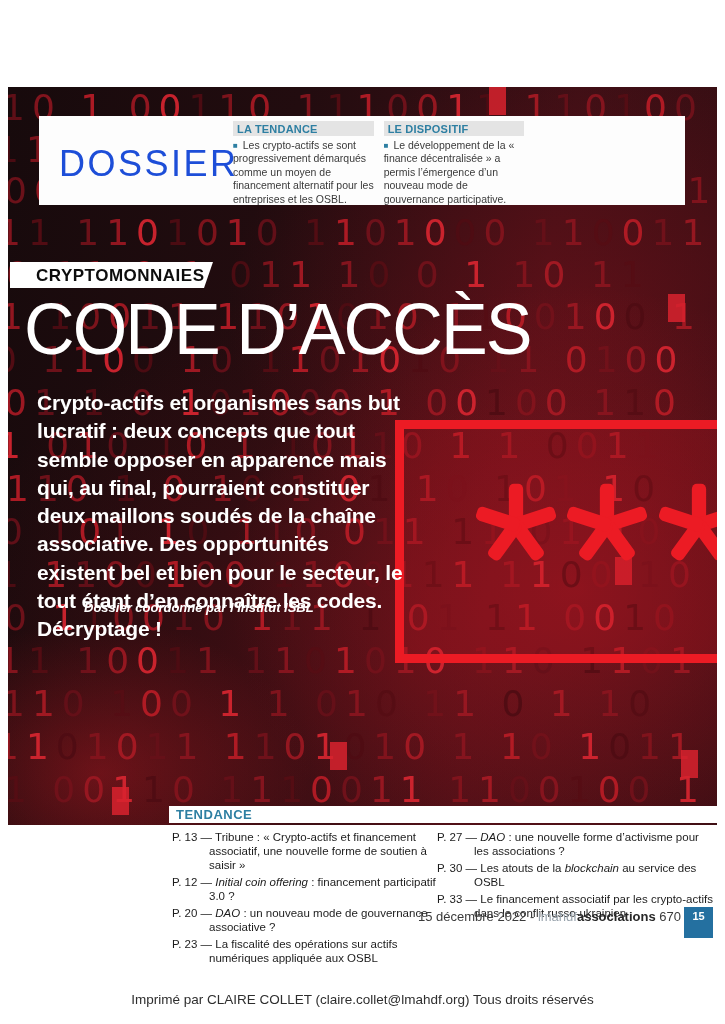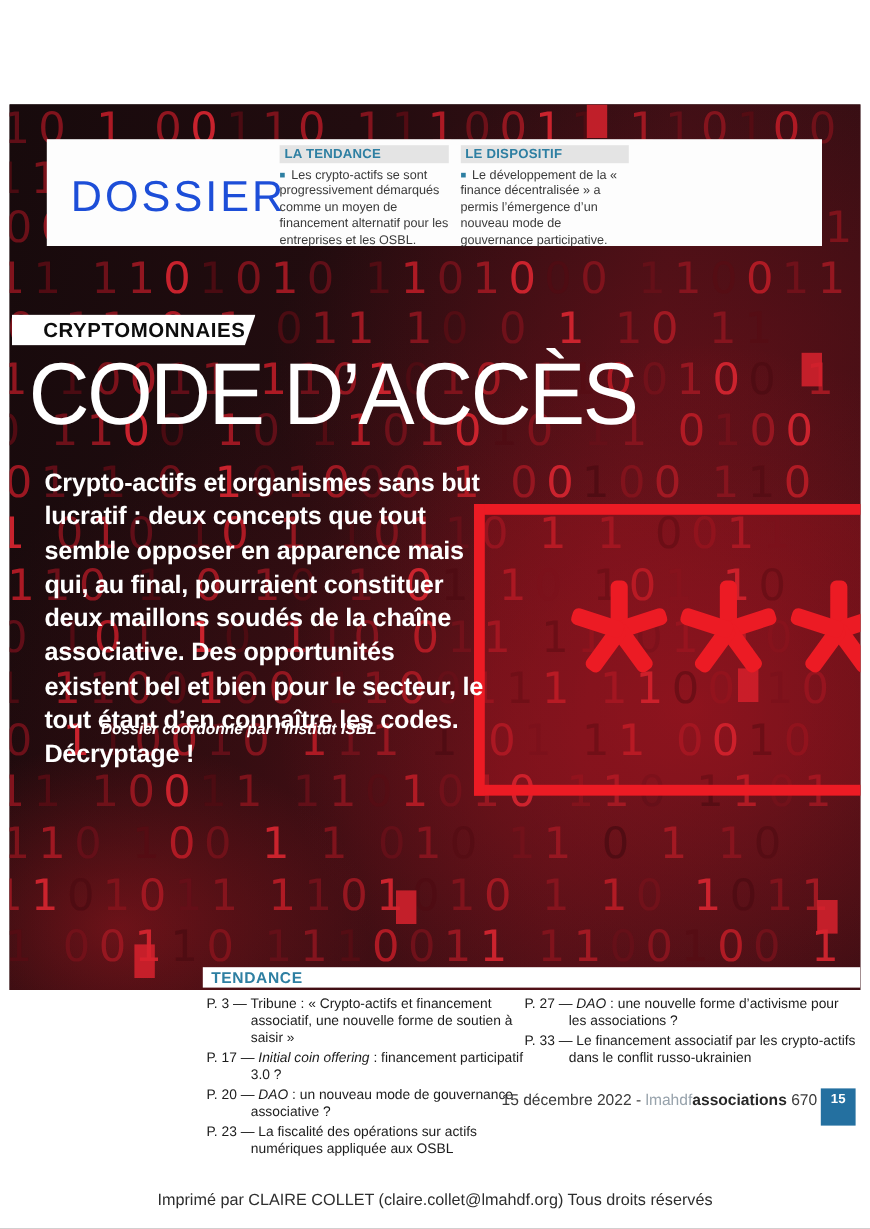--- a/index.html
+++ b/index.html
@@ -160,26 +160,27 @@
         <rect x="-8.5" y="-49" width="17" height="53" rx="6" transform="rotate(216)"></rect>
         <rect x="-8.5" y="-49" width="17" height="53" rx="6" transform="rotate(288)"></rect>
       </g>
     </svg>
   </div>
 
   <div class="sommaire-bar">TENDANCE</div>
 </div>
 
 <div class="toc-col toc-col-left">
-    <div class="toc-item"><span>P. 3 — </span><span>Tribune : « Crypto-actifs et financement associatif, une nouvelle forme de soutien à saisir »</span></div>
-    <div class="toc-item"><span>P. 17 — </span><i>Initial coin offering</i><span> : financement participatif 3.0 ?</span></div>
+    <div class="toc-item"><span>P. 13 — </span><span>Tribune : « Crypto-actifs et financement associatif, une nouvelle forme de soutien à saisir »</span></div>
+    <div class="toc-item"><span>P. 12 — </span><i>Initial coin offering</i><span> : financement participatif 3.0 ?</span></div>
     <div class="toc-item"><span>P. 20 — </span><i>DAO</i><span> : un nouveau mode de gouvernance associative ?</span></div>
     <div class="toc-item"><span>P. 23 — </span><span>La fiscalité des opérations sur actifs numériques appliquée aux OSBL</span></div>
   </div>
 <div class="toc-col toc-col-right">
     <div class="toc-item"><span>P. 27 — </span><i>DAO</i><span> : une nouvelle forme d’activisme pour les associations ?</span></div>
+    <div class="toc-item"><span>P. 30 — </span><span>Les atouts de la </span><i>blockchain</i><span> au service des OSBL</span></div>
     <div class="toc-item"><span>P. 33 — </span><span>Le financement associatif par les crypto-actifs dans le conflit russo-ukrainien</span></div>
   </div>
 
 <div class="footer-line"><span>15 décembre 2022 - </span><span class="brand-light">lmahdf</span><span class="brand-bold">associations</span><span> 670</span></div>
 <div class="page-num-box">15</div>
 
 <div class="print-line">Imprimé par CLAIRE COLLET (claire.collet@lmahdf.org) Tous droits réservés</div>
 
 </body></html>

